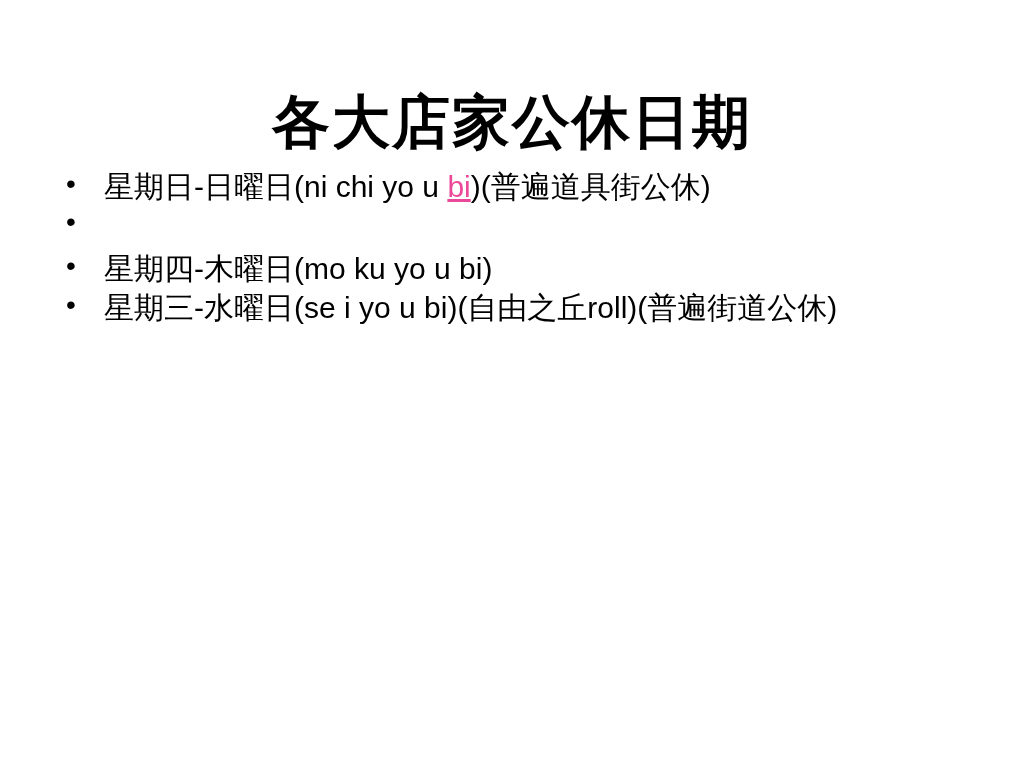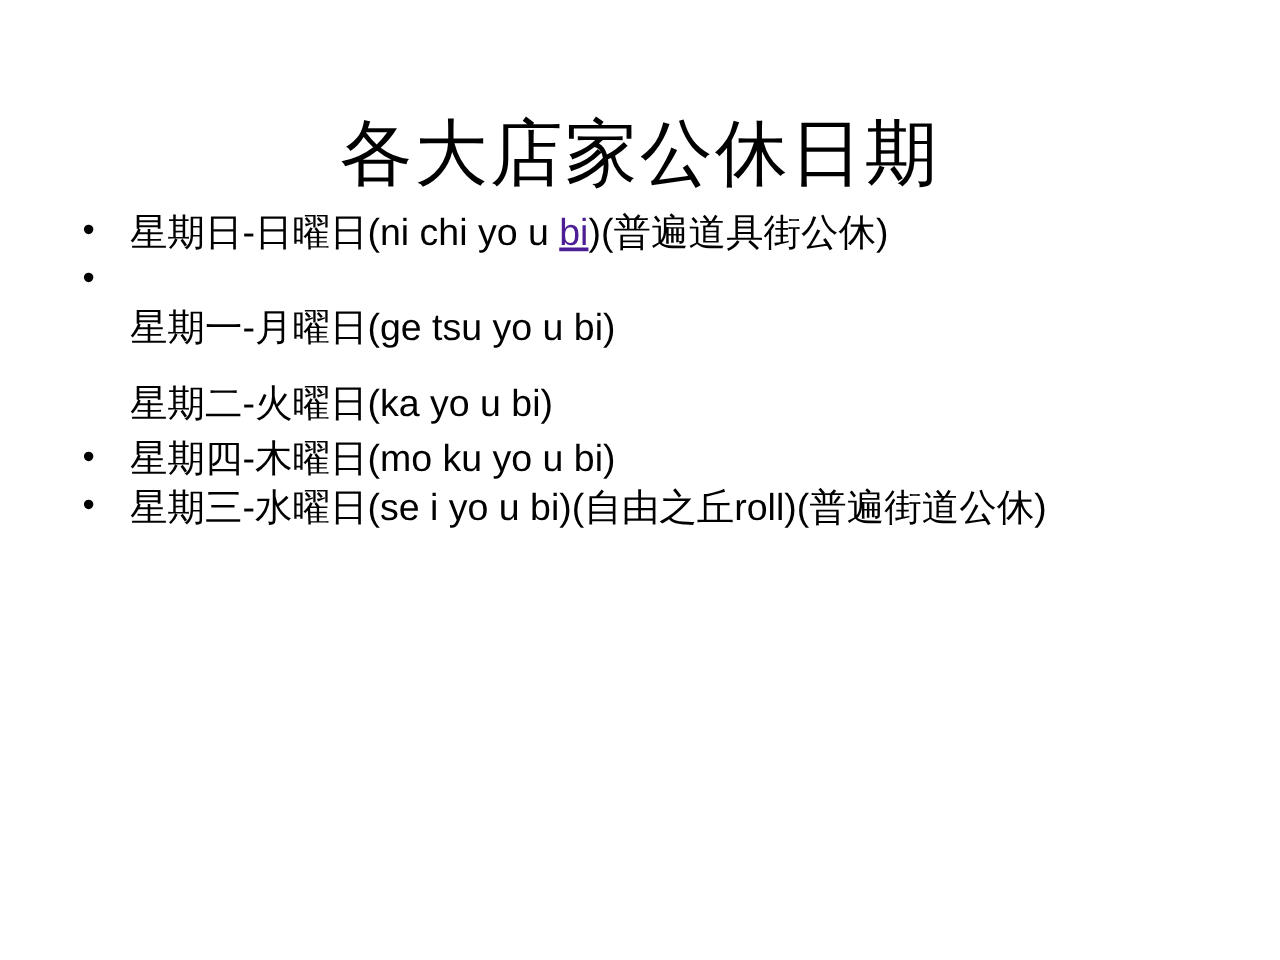--- a/index.html
+++ b/index.html
@@ -22,21 +22,21 @@
   }
   .slide-title {
     position: absolute;
     top: 52px;
     left: 0;
     width: 1024px;
     text-align: center;
     font-size: 58px;
     line-height: 1.1;
     letter-spacing: 2px;
-    font-weight: normal;
+    font-weight: bold;
     font-family: "DejaVu Sans", sans-serif;
   }
   .body-block {
     position: absolute;
     top: 168px;
     left: 48px;
     width: 930px;
   }
   ul.bullets {
     list-style: none;
@@ -66,21 +66,21 @@
   .sub-lines .line {
     margin-top: 22px;
   }
   .sub-lines .line.first {
     margin-top: 0;
   }
   .spacer-item {
     min-height: 38px;
   }
   a.link {
-    color: #4c1d95;
+    color: #ec4899;
     text-decoration: underline;
   }
   .gap-sm { height: 6px; }
 </style>
 </head>
 <body>
 
 <div class="slide">
 
   <h1 class="slide-title">各大店家公休日期</h1>
@@ -89,24 +89,20 @@
     <ul class="bullets">
 
       <li class="bulleted">
         <span class="line"><span>星期日-日曜日(ni chi yo u </span><a class="link" href="#">bi</a><span>)(普遍道具街公休)</span></span>
       </li>
 
       <li class="bulleted spacer-item">
         <span class="line"></span>
       </li>
 
-      <li class="sub-lines" style="padding-left:56px;">
-        <div class="line first">星期一-月曜日(ge tsu yo u bi)</div>
-        <div class="line">星期二-火曜日(ka yo u bi)</div>
-      </li>
 
       <div class="gap-sm"></div>
 
       <li class="bulleted">
         <span class="line">星期四-木曜日(mo ku yo u bi)</span>
       </li>
 
       <li class="bulleted">
         <span class="line">星期三-水曜日(se i yo u bi)(自由之丘roll)(普遍街道公休)</span>
       </li>

